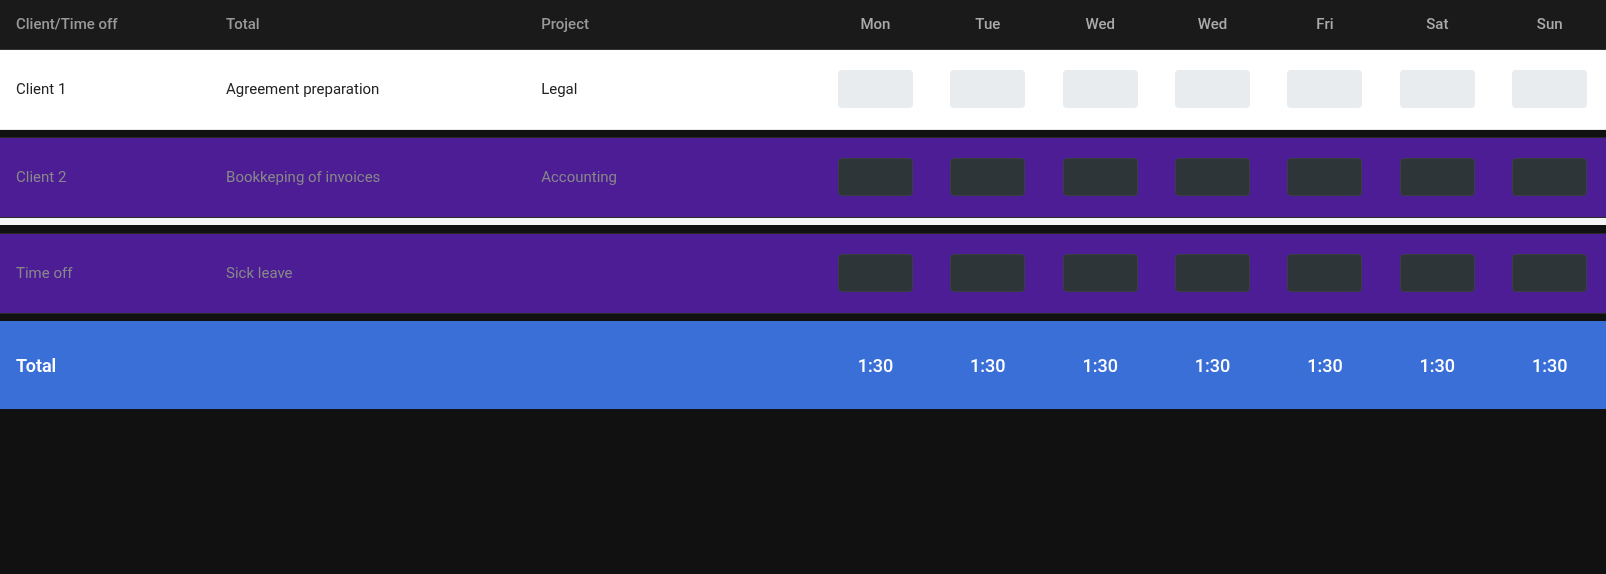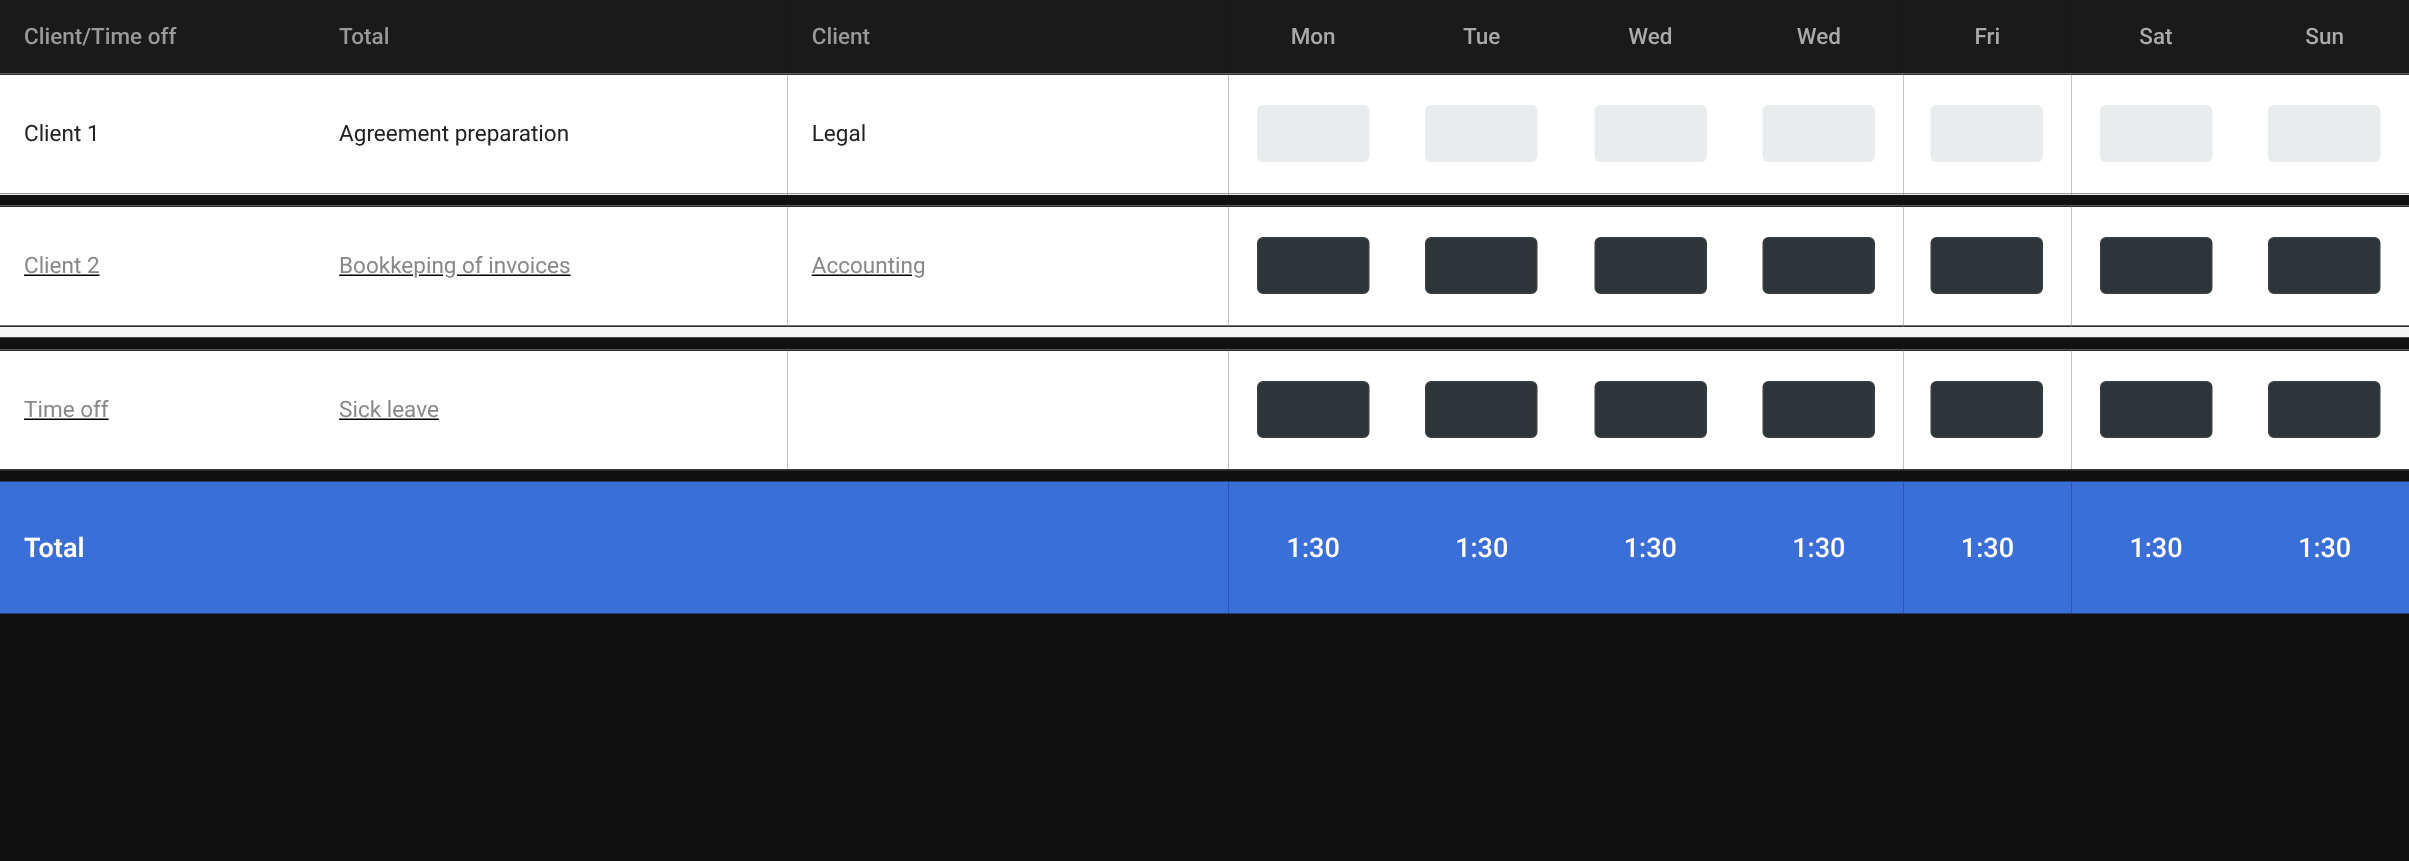--- a/index.html
+++ b/index.html
@@ -44,22 +44,21 @@
     
     .data-row {
       height: 80px;
     }
 
     .data-row.white-bg {
       background: #ffffff;
     }
 
     .data-row.dark-bg {
-      background: #ffffff;
-      text-decoration: underline;
+      background: #4c1d95;
     }
 
     .data-row td {
       padding: 0 16px;
       font-size: 15px;
       vertical-align: middle;
     }
 
     .data-row.white-bg td {
       color: #222;
@@ -155,21 +154,21 @@
     <col class="col-day">
     <col class="col-day">
     <col class="col-day">
     <col class="col-day">
   </colgroup>
 
   <thead>
     <tr class="header-row">
       <th>Client/Time off</th>
       <th>Total</th>
-      <th>Client</th>
+      <th>Project</th>
       <th class="day-col">Mon</th>
       <th class="day-col">Tue</th>
       <th class="day-col">Wed</th>
       <th class="day-col">Wed</th>
       <th class="day-col">Fri</th>
       <th class="day-col">Sat</th>
       <th class="day-col">Sun</th>
     </tr>
   </thead>
 

